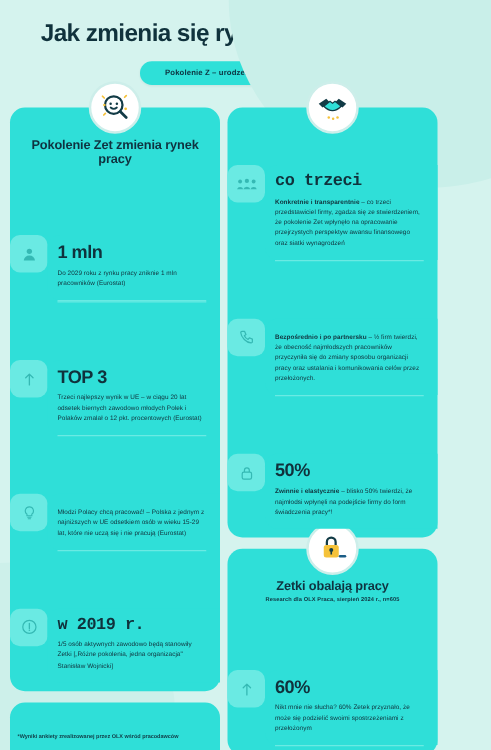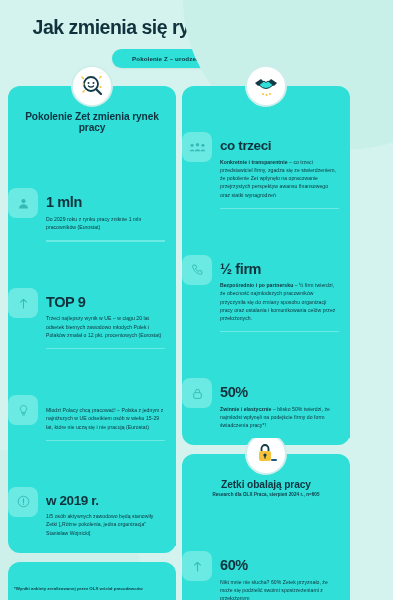--- a/index.html
+++ b/index.html
@@ -106,21 +106,21 @@
     z-index: 2;
     margin-left: 0;
   }
   .stat {
     font-size: 14.5px;
     font-weight: 800;
     color: #10323c;
     letter-spacing: -0.4px;
     line-height: 1.05;
   }
-  .stat.small { font-size: 13.5px; }
+  .stat.small { font-size: 13.5px; font-family: Liberation Mono, monospace; }
   .desc {
     font-size: 5.1px;
     line-height: 1.62;
     color: #10323c;
     margin-top: 4px;
     font-weight: 500;
     letter-spacing: .05px;
   }
   .desc b { font-weight: 800; }
   .divider { height: 1px; background: #6aeae3; margin: 0 11px 0 38px; }
@@ -183,21 +183,21 @@
           <div class="divider"></div>
           <div class="row">
             <div class="ico-cell">
               <div class="ico-box">
                 <svg width="13" height="13" viewBox="0 0 16 16">
                   <path d="M8 13.5 V2.8M8 2.8 L4.4 6.4M8 2.8 L11.6 6.4" stroke="#35b9b4" stroke-width="1.3" fill="none" stroke-linecap="round" stroke-linejoin="round"></path>
                 </svg>
               </div>
             </div>
             <div class="row-body">
-              <div class="stat">TOP 9</div>
+              <div class="stat">TOP 3</div>
               <div class="desc">Trzeci najlepszy wynik w UE – w ciągu 20 lat odsetek biernych zawodowo młodych Polek i Polaków zmalał o 12 pkt. procentowych (Eurostat)</div>
             </div>
           </div>
           <div class="divider"></div>
           <div class="row">
             <div class="ico-cell">
               <div class="ico-box">
                 <svg width="13" height="13" viewBox="0 0 16 16">
                   <path d="M8 1.8 a4 4 0 0 0-2.4 7.2 v1.6 h4.8 V9 A4 4 0 0 0 8 1.8z" fill="none" stroke="#35b9b4" stroke-width="1.1"></path>
                   <path d="M6.4 12 h3.2M6.9 13.6 h2.2" stroke="#35b9b4" stroke-width="1.1" stroke-linecap="round"></path>
@@ -288,21 +288,20 @@
           <div class="divider"></div>
           <div class="row">
             <div class="ico-cell">
               <div class="ico-box">
                 <svg width="13" height="13" viewBox="0 0 16 16">
                   <path d="M3.2 2.6 h2.6 l1.3 3-1.6 1.2 a8 8 0 0 0 3.7 3.7 l1.2-1.6 3 1.3 v2.6 a1.2 1.2 0 0 1-1.3 1.2 C7.4 13.6 2.4 8.6 2 3.9 a1.2 1.2 0 0 1 1.2-1.3z" fill="none" stroke="#35b9b4" stroke-width="1.2" stroke-linejoin="round"></path>
                 </svg>
               </div>
             </div>
             <div class="row-body">
-              <div class="stat">½ firm</div>
               <div class="desc"><b>Bezpośrednio i po partnersku</b> – ½ firm twierdzi, że obecność najmłodszych pracowników przyczyniła się do zmiany sposobu organizacji pracy oraz ustalania i komunikowania celów przez przełożonych.</div>
             </div>
           </div>
           <div class="divider"></div>
           <div class="row">
             <div class="ico-cell">
               <div class="ico-box">
                 <svg width="13" height="13" viewBox="0 0 16 16">
                   <rect x="3.4" y="7" width="9.2" height="7" rx="1.6" fill="none" stroke="#35b9b4" stroke-width="1.2"></rect>
                   <path d="M5.6 7 V5.2 a2.4 2.4 0 0 1 4.8 0 V7" fill="none" stroke="#35b9b4" stroke-width="1.2"></path>

